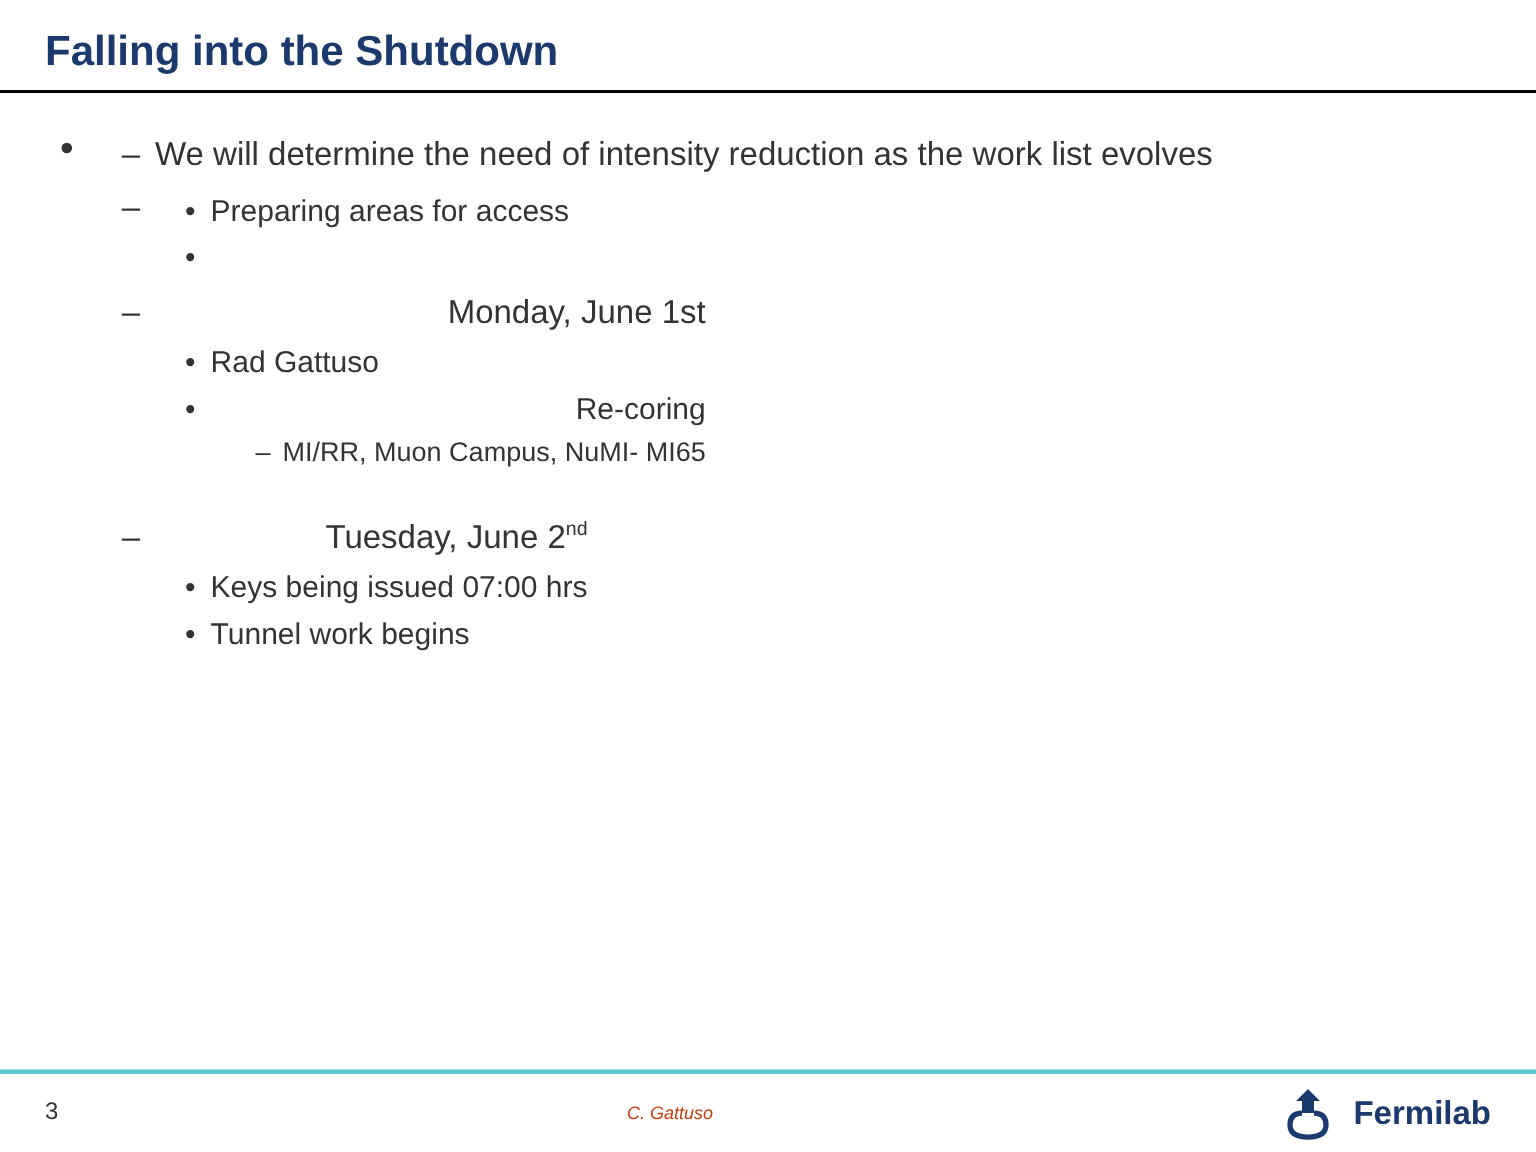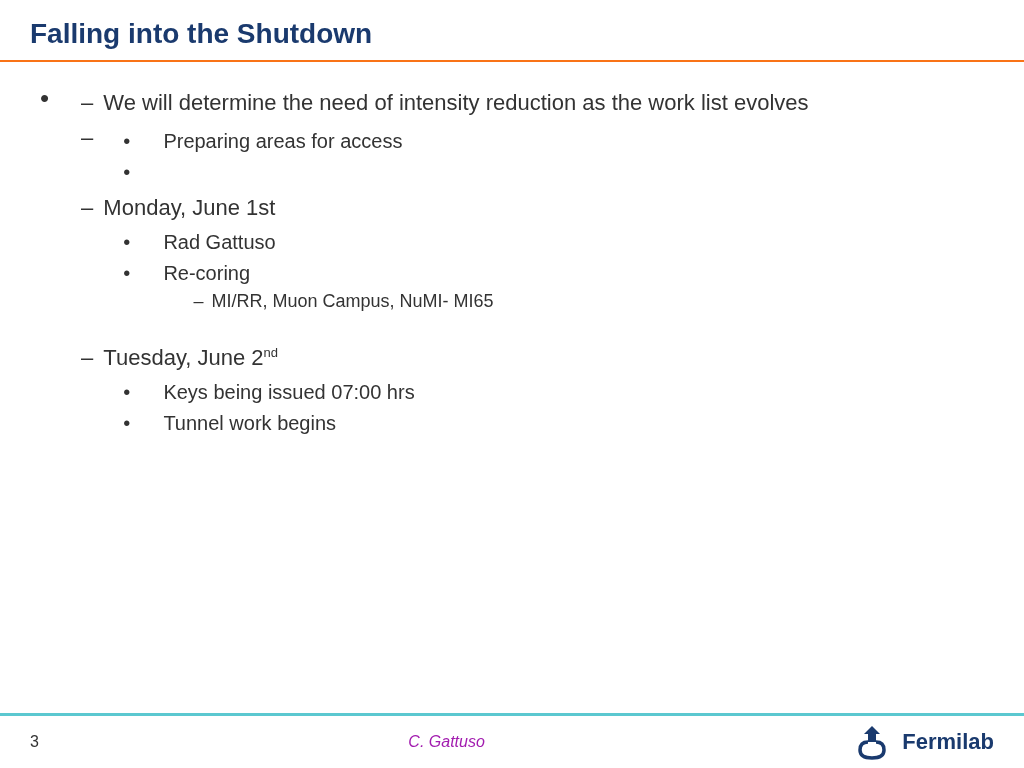--- a/index.html
+++ b/index.html
@@ -10,21 +10,21 @@
       background: #ffffff;
       font-family: Arial, Helvetica, sans-serif;
       display: flex;
       flex-direction: column;
       overflow: hidden;
     }
 
     
     .slide-header {
       padding: 18px 30px 10px 30px;
-      border-bottom: 2px solid #f97316;
+      border-bottom: 2px solid #000000;
     }
 
     .slide-title {
       font-size: 28px;
       font-weight: bold;
       color: #1a3a6e;
     }
 
     
     .slide-content {
@@ -77,20 +77,21 @@
 
     .dash {
       margin-right: 10px;
       flex-shrink: 0;
       line-height: 1.4;
       font-size: 22px;
     }
 
     .level2-text {
       line-height: 1.4;
+      text-align: right;
     }
 
     
     .level3 {
       list-style: none;
       padding: 0;
       margin-top: 4px;
     }
 
     .level3 > li {
@@ -104,21 +105,20 @@
 
     .small-dot {
       margin-right: 10px;
       flex-shrink: 0;
       font-size: 20px;
       line-height: 1.4;
     }
 
     .level3-text {
       line-height: 1.4;
-      margin-left: 23px;
     }
 
     
     .level4 {
       list-style: none;
       padding: 0;
       margin-top: 2px;
     }
 
     .level4 > li {
@@ -149,22 +149,22 @@
       justify-content: space-between;
       background: #fff;
     }
 
     .footer-page {
       font-size: 16px;
       color: #333;
     }
 
     .footer-author {
-      font-size: 16px;
-      color: #a21caf;
+      font-size: 12px;
+      color: #c2410c;
       font-style: italic;
     }
 
     .footer-logo {
       display: flex;
       align-items: center;
       gap: 12px;
     }
 
     .fermilab-icon {

